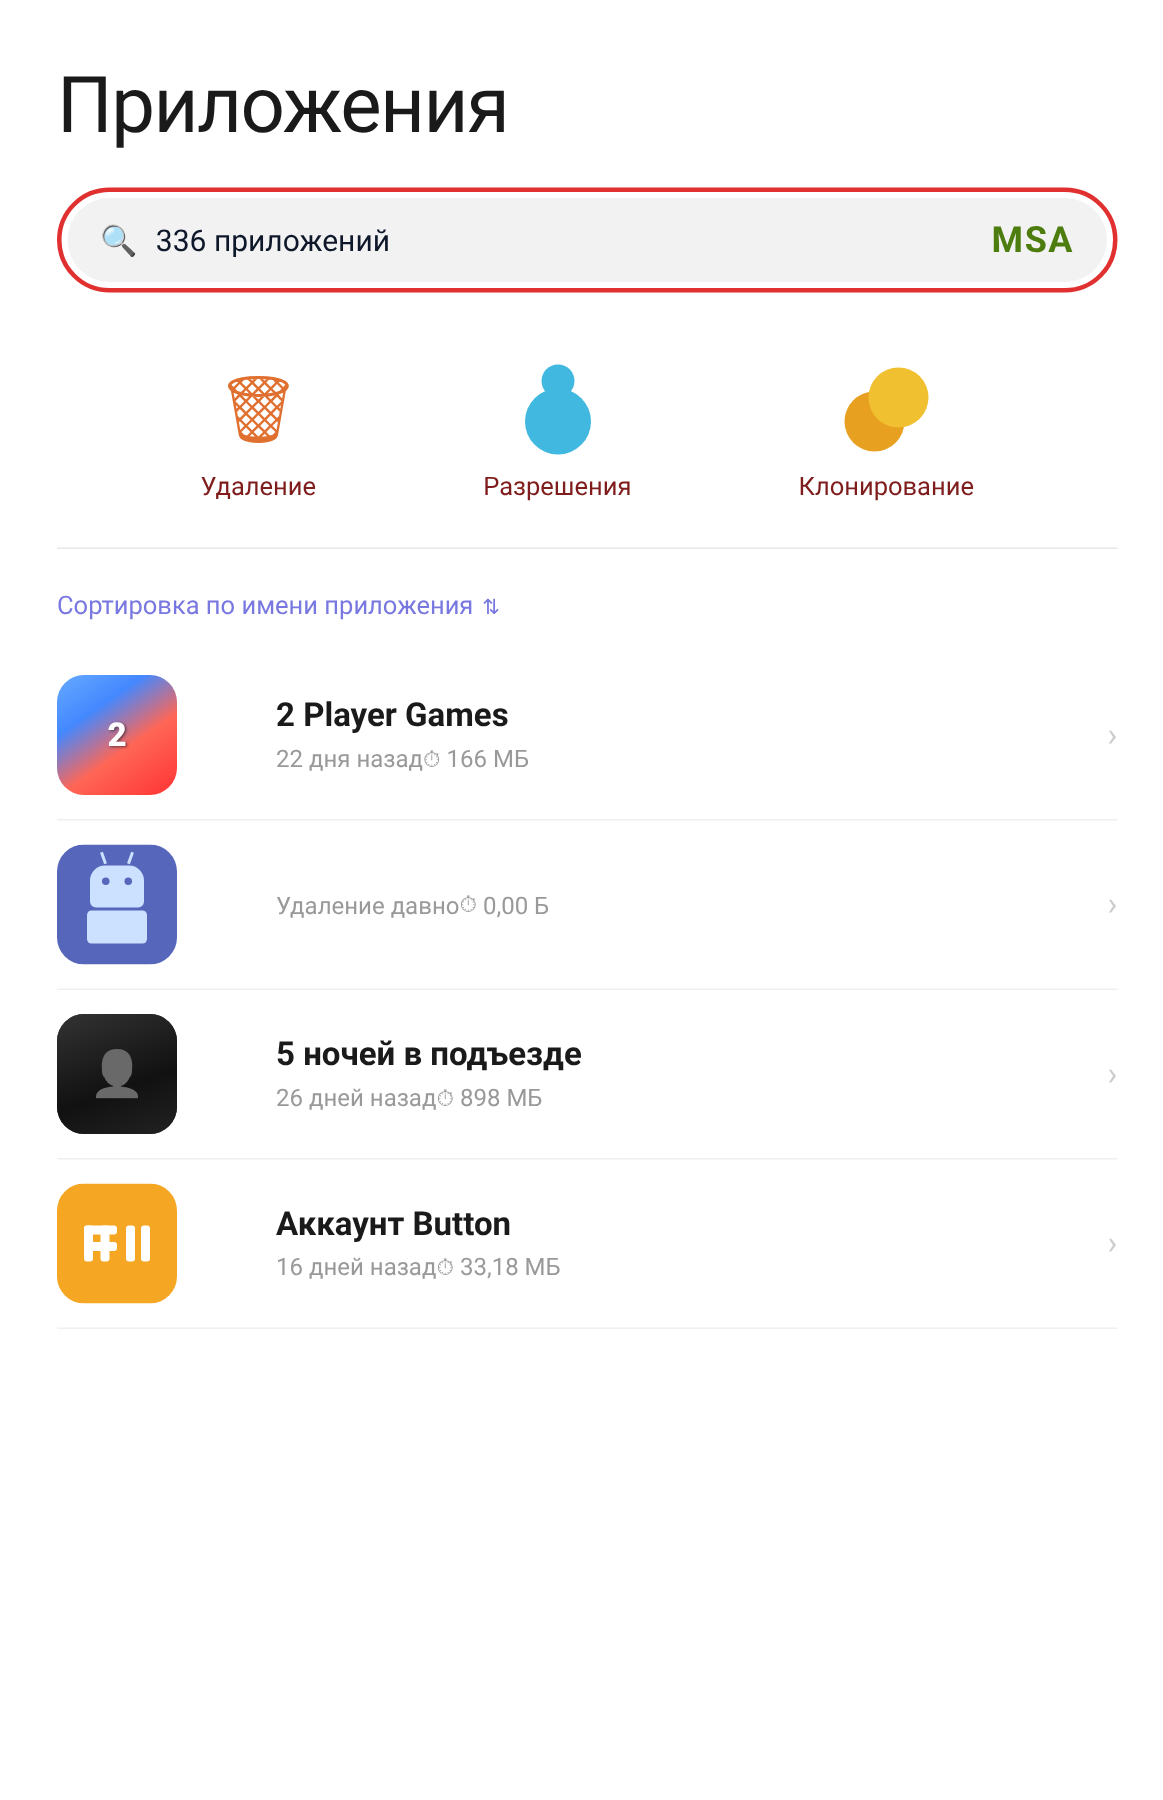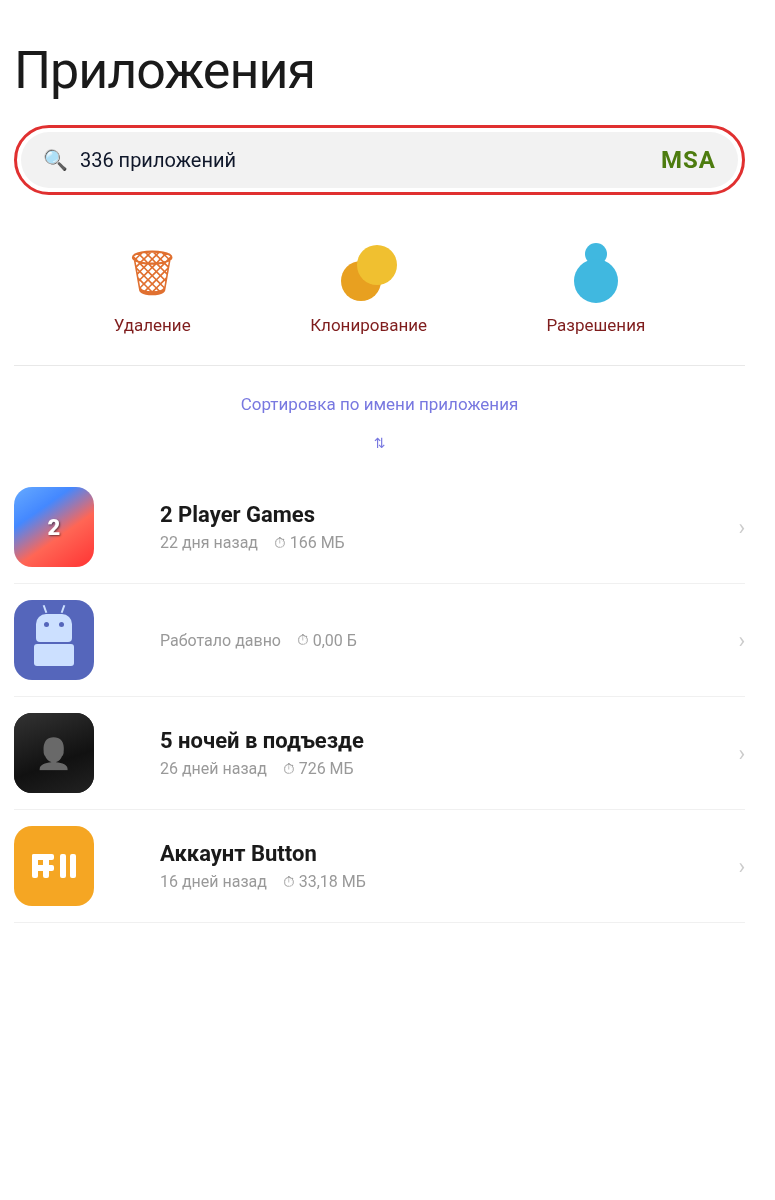--- a/index.html
+++ b/index.html
@@ -5,21 +5,21 @@
     * { margin: 0; padding: 0; box-sizing: border-box; }
     body {
       font-family: -apple-system, 'Roboto', sans-serif;
       background: #ffffff;
       width: 775px;
       min-height: 1200px;
       overflow-x: hidden;
     }
 
     .page-container {
-      padding: 40px 30px 30px 14px;
+      padding: 40px 30px 30px 38px;
     }
 
     .page-title {
       font-size: 52px;
       font-weight: 400;
       color: #1a1a1a;
       margin-bottom: 24px;
       letter-spacing: -1px;
     }
 
@@ -149,23 +149,22 @@
 
     .sort-header {
       padding: 8px 0 20px 0;
     }
 
     .sort-label {
       font-size: 17px;
       color: #7878e0;
       display: flex;
       align-items: center;
-      gap: 21px;
+      gap: 6px;
       cursor: pointer;
-      flex-direction: column;
     }
 
     .sort-arrow {
       font-size: 14px;
       color: #7878e0;
     }
 
     .app-list {
       list-style: none;
     }
@@ -330,21 +329,20 @@
     .app-name {
       font-size: 22px;
       font-weight: 700;
       color: #1a1a1a;
       margin-bottom: 6px;
     }
 
     .app-meta {
       display: flex;
       align-items: center;
-      gap: 16px;
       font-size: 16px;
       color: #888;
     }
 
     .app-meta-time {
       color: #999;
     }
 
     .app-meta-size {
       display: flex;
@@ -381,36 +379,36 @@
   <div class="quick-actions">
     <div class="quick-action-item">
       <div class="quick-action-icon">
         <span class="trash-icon">🗑</span>
       </div>
       <span class="quick-action-label">Удаление</span>
     </div>
 
     <div class="quick-action-item">
       <div class="quick-action-icon">
+        <div class="permissions-icon-wrap">
+          <div class="perm-head"></div>
+          <div class="perm-body"></div>
+        </div>
+      </div>
+      <span class="quick-action-label">Разрешения</span>
+    </div>
+
+    <div class="quick-action-item">
+      <div class="quick-action-icon">
         <div class="clone-icon-wrap">
           <div class="clone-circle-back"></div>
           <div class="clone-circle-front"></div>
         </div>
       </div>
       <span class="quick-action-label">Клонирование</span>
-    </div>
-
-    <div class="quick-action-item">
-      <div class="quick-action-icon">
-        <div class="permissions-icon-wrap">
-          <div class="perm-head"></div>
-          <div class="perm-body"></div>
-        </div>
-      </div>
-      <span class="quick-action-label">Разрешения</span>
     </div>
   </div>
 
   <div class="divider"></div>
 
   <div class="sort-header">
     <span class="sort-label">
       <span>Сортировка по имени приложения</span>
       <span class="sort-arrow">⇅</span>
     </span>
@@ -446,41 +444,41 @@
                 <div class="robot-eye"></div>
                 <div class="robot-eye"></div>
               </div>
             </div>
             <div class="robot-body"></div>
           </div>
         </div>
       </div>
       <div class="app-info">
         <div class="app-meta">
-          <span class="app-meta-time">Работало давно</span>
+          <span class="app-meta-time">Удаление давно</span>
           <span class="app-meta-size">
             <span class="clock-icon">⏱</span>
             <span>0,00 Б</span>
           </span>
         </div>
       </div>
       <span class="chevron-right">›</span>
     </li>
 
     <li class="app-item">
       <div class="app-icon app-icon-5night">
         <div class="app-icon-5night-inner">👤</div>
       </div>
       <div class="app-info">
         <div class="app-name">5 ночей в подъезде</div>
         <div class="app-meta">
           <span class="app-meta-time">26 дней назад</span>
           <span class="app-meta-size">
             <span class="clock-icon">⏱</span>
-            <span>726 МБ</span>
+            <span>898 МБ</span>
           </span>
         </div>
       </div>
       <span class="chevron-right">›</span>
     </li>
 
     <li class="app-item">
       <div class="app-icon app-icon-xiaomi">
         <div class="app-icon-xiaomi-inner">
           <div class="mi-logo">

